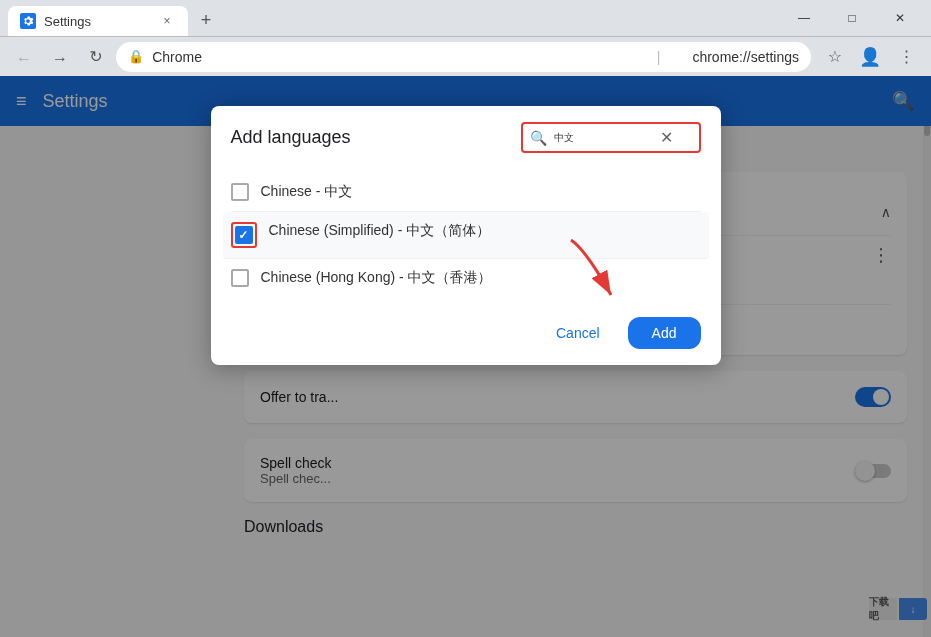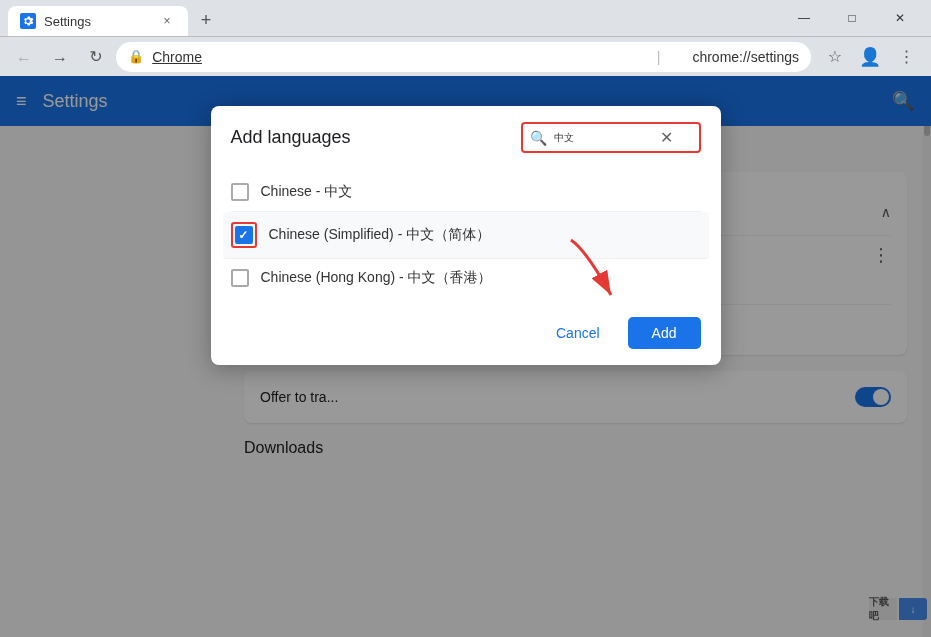--- a/index.html
+++ b/index.html
@@ -76,21 +76,21 @@
       border-radius: 15px;
       display: flex;
       align-items: center;
       padding: 0 12px;
       gap: 8px;
       font-size: 14px;
       color: #333;
     }
 
     .address-icon { color: #888; font-size: 13px; }
-    .address-text { flex: 1; text-decoration: underline; }
+    .address-text { flex: 1; }
     .address-divider { color: #bbb; }
     .address-url { color: #333; margin-left: 24px; }
 
     .bookmark-btn { color: #555; font-size: 16px; margin-left: 4px; }
     .profile-btn { color: #555; font-size: 18px; }
     .menu-btn { color: #555; font-size: 16px; letter-spacing: 1px; }
 
     
     .main-area {
       flex: 1;
@@ -241,21 +241,20 @@
     .search-clear { color: #666; font-size: 16px; cursor: pointer; }
 
     .dialog-list {
       flex: 1;
       overflow-y: auto;
       padding: 8px 20px;
     }
 
     .lang-item {
       display: flex;
-      align-items: center;
       padding: 10px 0;
       gap: 12px;
       border-bottom: 1px solid #f0f0f0;
     }
 
     .lang-item:last-child { border-bottom: none; }
 
     .checkbox {
       width: 18px; height: 18px;
       border: 2px solid #aaa;
@@ -301,21 +300,21 @@
       font-weight: 500;
       cursor: pointer;
       padding: 8px 16px;
       border-radius: 4px;
     }
 
     .btn-add {
       background: #1a73e8;
       color: white;
       border: none;
-      border-radius: 5px;
+      border-radius: 12px;
       font-size: 14px;
       font-weight: 500;
       padding: 8px 24px;
       cursor: pointer;
     }
 
     
     .watermark {
       position: absolute;
       bottom: 17px;
@@ -415,20 +414,31 @@
 
           <div class="settings-card">
             <div class="row-flex">
               <span class="row-label">Offer to tra...</span>
               <div class="toggle">
                 <div class="toggle-knob"></div>
               </div>
             </div>
           </div>
 
+          <div class="settings-card">
+            <div class="row-flex">
+              <div>
+                <div class="row-label">Spell check</div>
+                <div class="row-value">Spell chec...</div>
+              </div>
+              <div style="width:36px; height:14px; background:#ccc; border-radius:7px; position:relative; cursor:pointer;">
+                <div style="width:20px;height:20px;background:#f5f5f5;border-radius:50%;box-shadow:0 1px 3px rgba(0,0,0,0.3);position:absolute;top:-3px;left:0;"></div>
+              </div>
+            </div>
+          </div>
 
           <div class="section-title">Downloads</div>
 
         </div>
       </div>
 
       <div class="scroll-track">
         <div class="scroll-thumb"></div>
       </div>
     </div>

